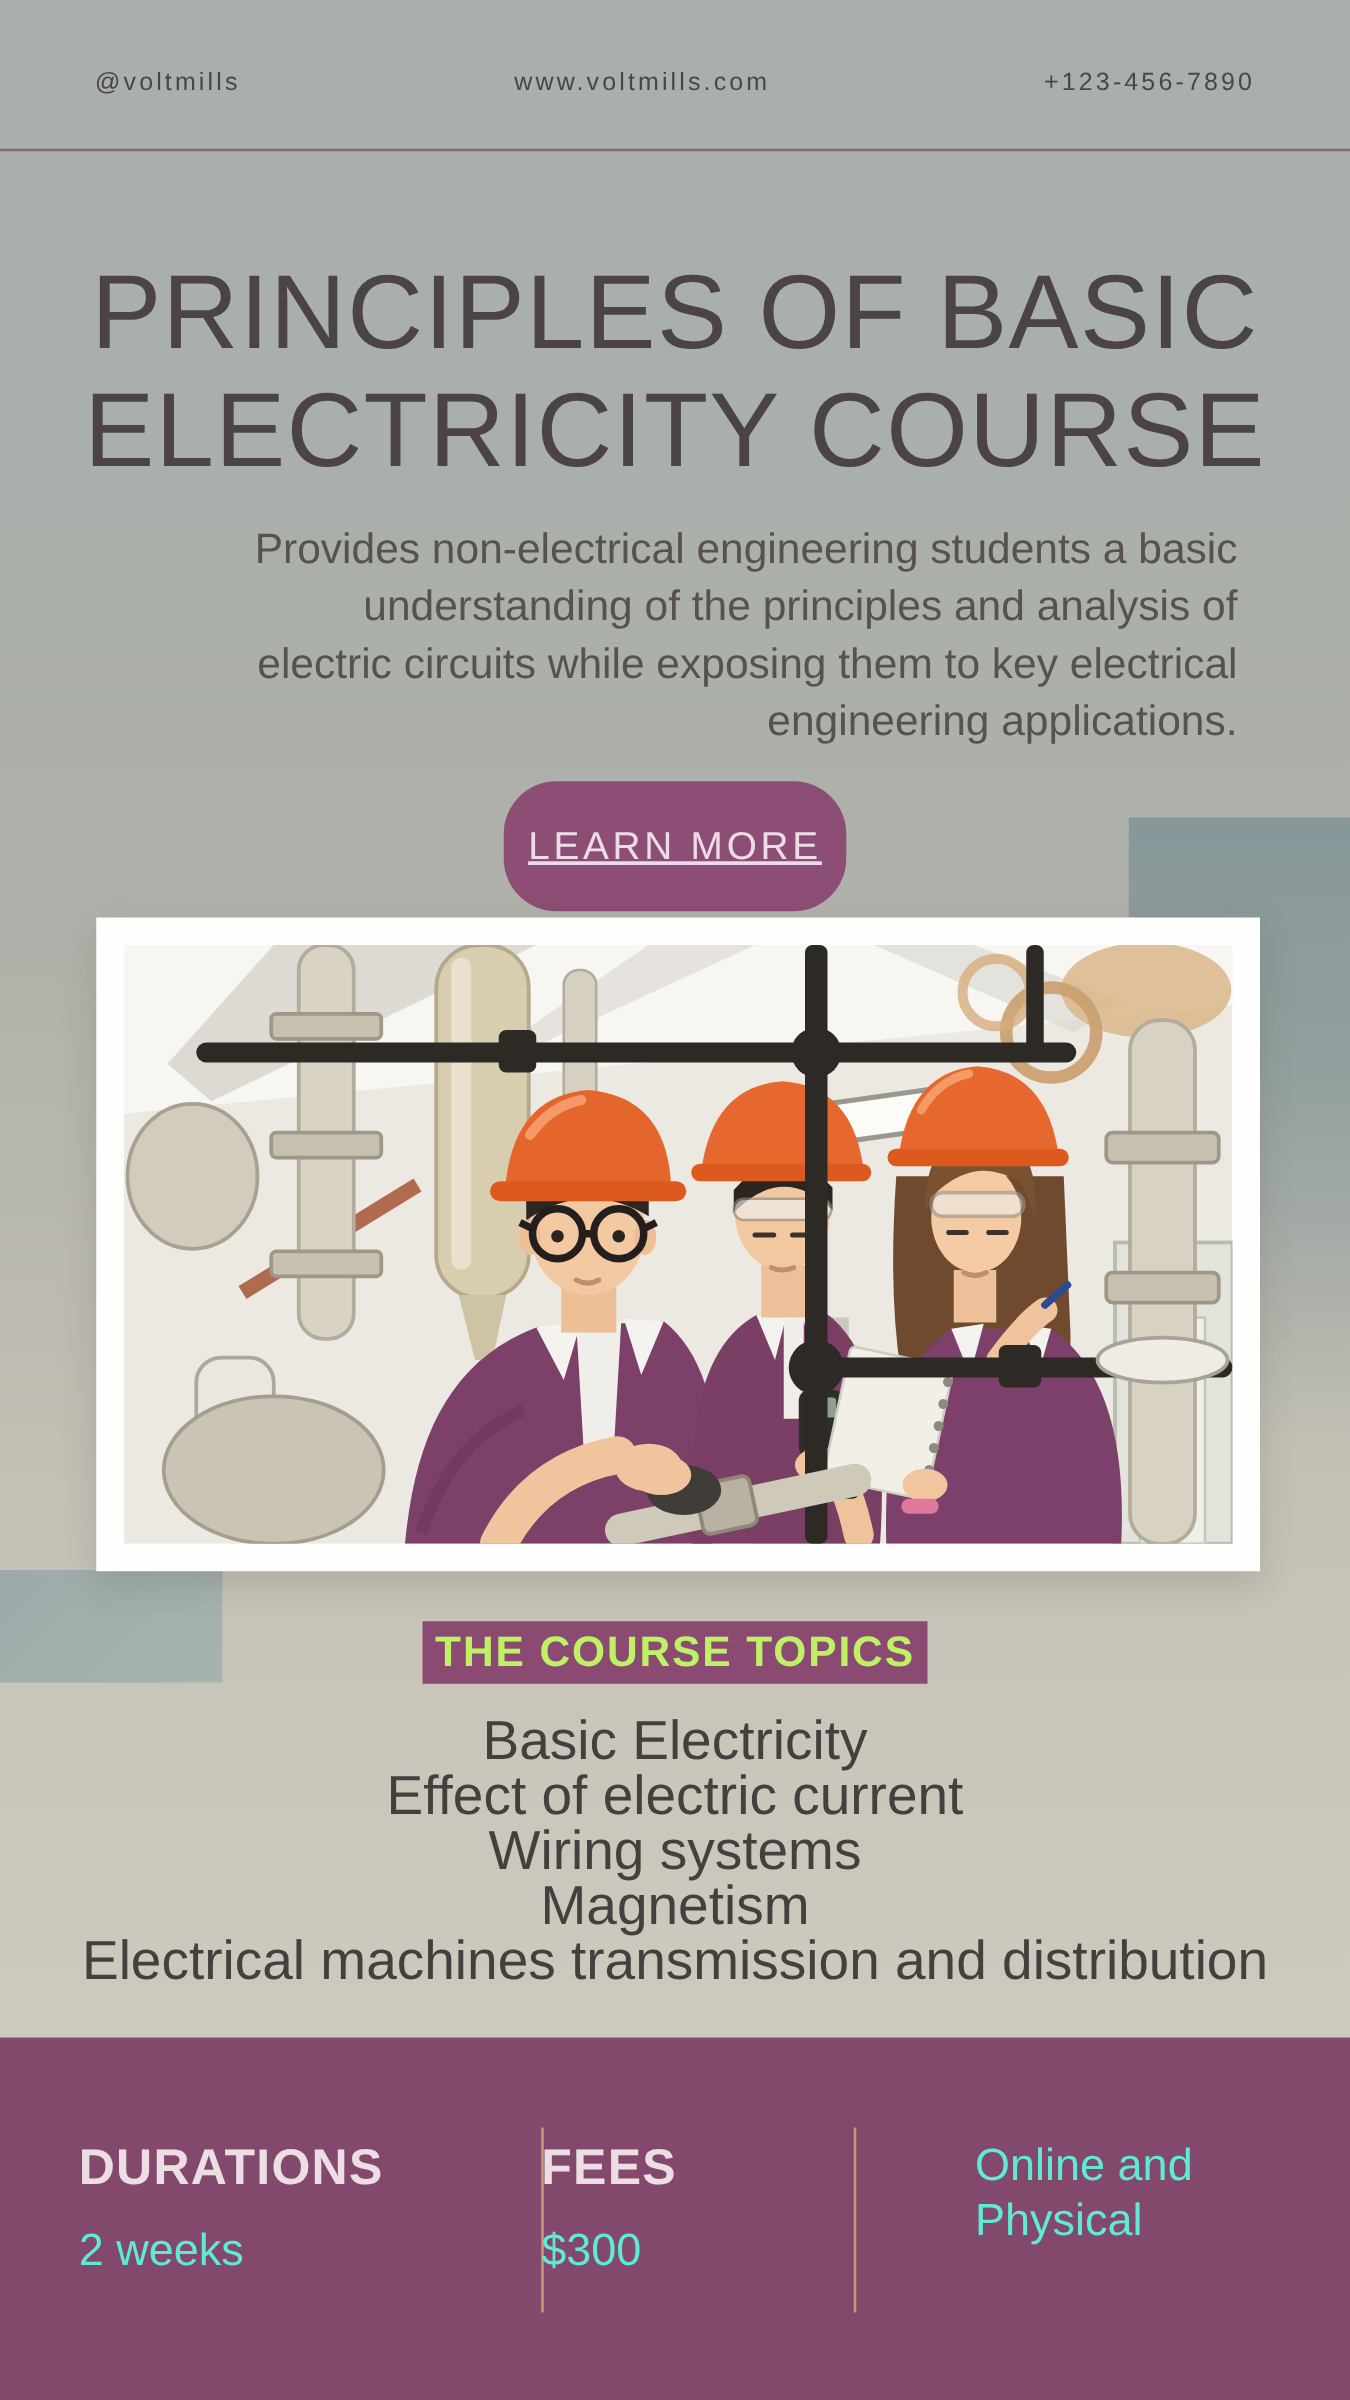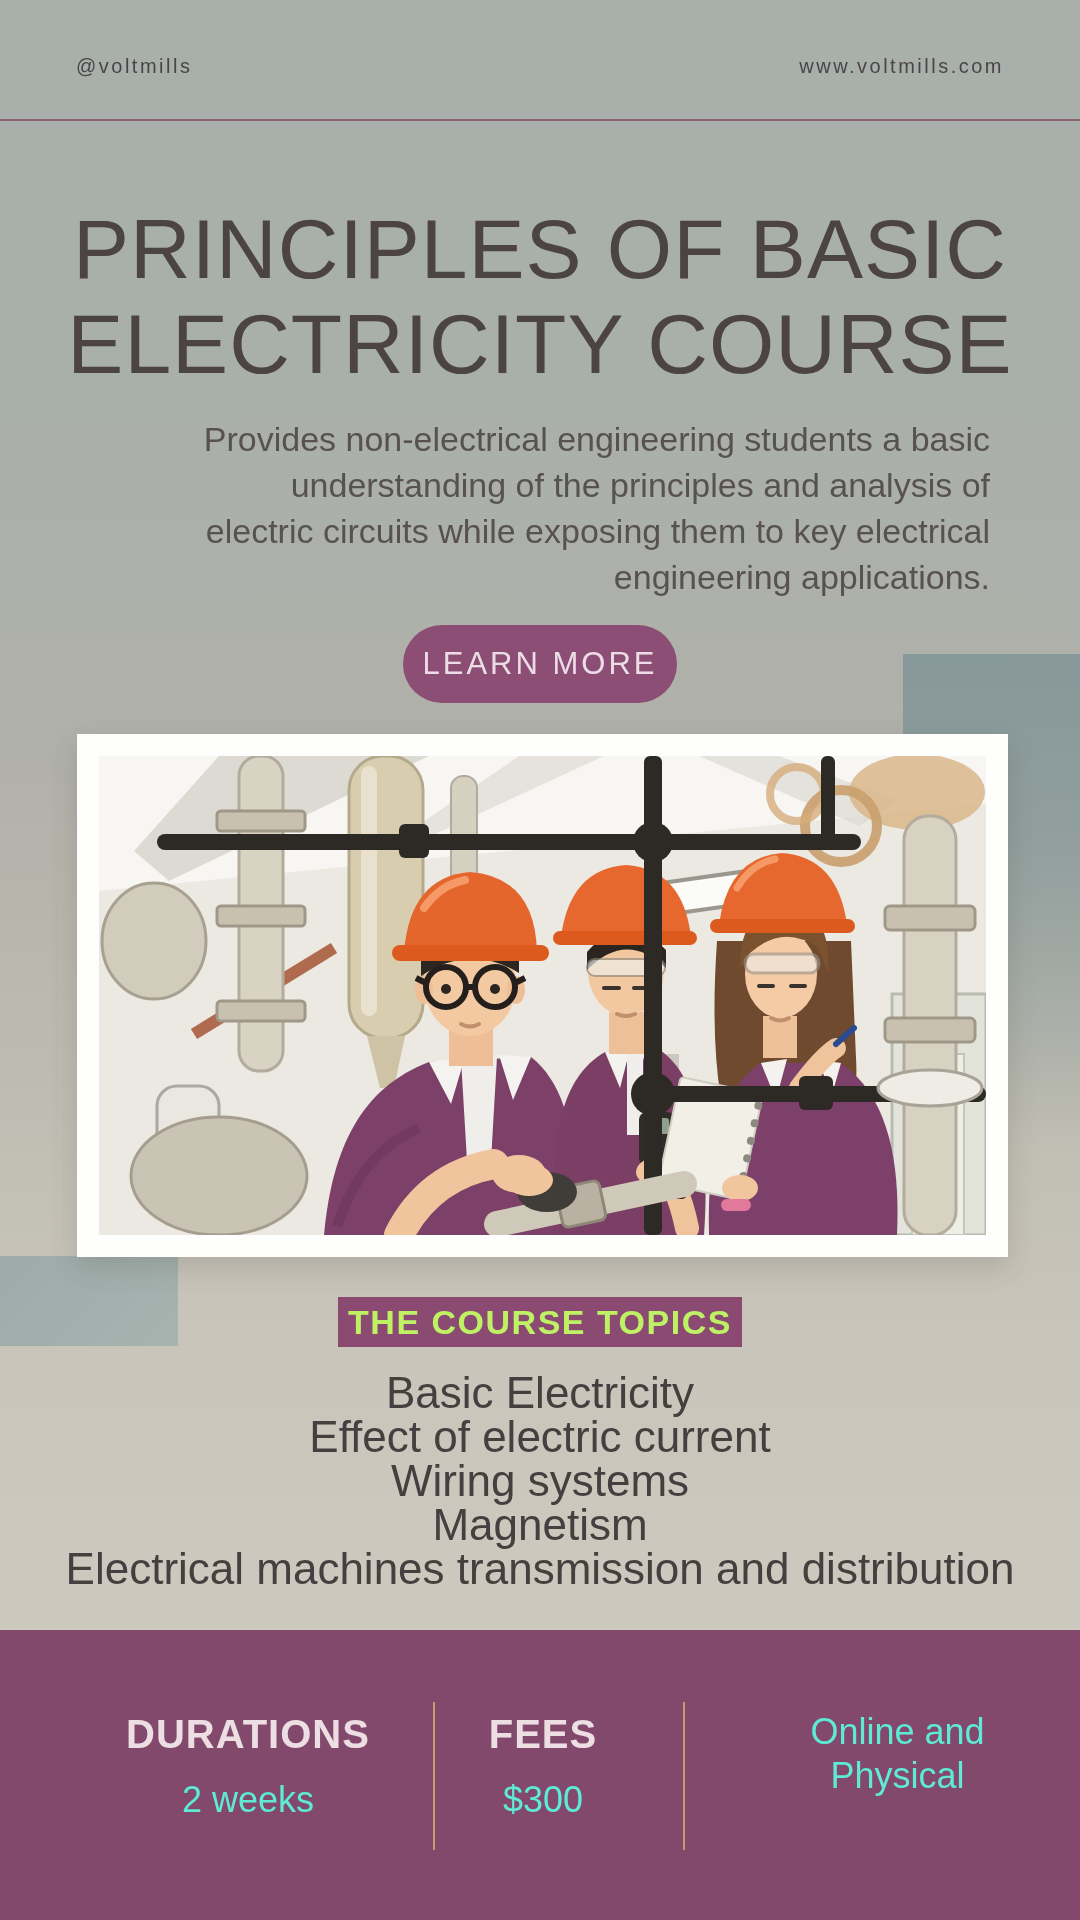--- a/index.html
+++ b/index.html
@@ -21,24 +21,24 @@
     font-size:84px;line-height:95px;color:#4b4344;letter-spacing:1px;font-weight:400;
   }
   
   .description{
     position:absolute;top:416px;left:50%;transform:translateX(-50%);
     width:900px;text-align:right;font-size:34px;line-height:46px;color:#575250;
   }
   
   .cta{
     position:absolute;top:625px;left:50%;transform:translateX(-50%);
-    width:274px;height:78px;border-radius:42px;border:none;cursor:pointer;
+    width:274px;height:104px;border-radius:42px;border:none;cursor:pointer;
     background:#8c4e74;color:#ecdce6;font-size:31px;letter-spacing:3px;
     font-family:"Liberation Sans",sans-serif;
-    display:flex;align-items:center;justify-content:center;
+    display:flex;align-items:center;justify-content:center;text-decoration:underline;
   }
   
   .deco-right{
     position:absolute;left:903px;top:654px;width:177px;height:492px;z-index:1;
     background:linear-gradient(180deg,#87989a 0%,#909e9d 35%,rgba(165,172,166,0) 100%);
   }
   .deco-left{
     position:absolute;left:0;top:1256px;width:178px;height:90px;z-index:1;
     background:linear-gradient(135deg,#9cabaa 0%,#a7b3af 100%);
   }
@@ -57,39 +57,40 @@
     font-size:34px;font-weight:700;letter-spacing:1.5px;
   }
   .topics-list{
     position:absolute;top:1371px;left:0;width:100%;text-align:center;
     font-size:44px;line-height:44px;color:#45403f;
   }
   
   .footer{
     position:absolute;left:0;top:1630px;width:1080px;height:290px;background:#82496c;z-index:2;
   }
-  .footer-col{position:absolute;top:80px;text-align:center;color:#ecdee2;}
+  .footer-col{position:absolute;top:80px;color:#ecdee2;}
   .footer-col .footer-label{font-size:40px;font-weight:700;letter-spacing:1px;line-height:48px;}
   .footer-col .footer-value{font-size:36px;line-height:44px;color:#5eead4;margin-top:20px;}
   .footer-col.col-durations{left:63px;width:370px;}
   .footer-col.col-fees{left:433px;width:220px;}
   .footer-col.col-classes{left:715px;width:365px;}
   .footer-col.col-classes .footer-value{margin-top:0;max-width:235px;margin-left:auto;margin-right:auto;}
   .footer-divider{position:absolute;top:72px;width:2px;height:148px;background:#c89a72;}
   .footer-divider.d1{left:433px;}
   .footer-divider.d2{left:683px;}
 </style>
 </head>
 <body>
 
 <div class="page">
 
   <div class="top-bar">
     <span>@voltmills</span>
     <span>www.voltmills.com</span>
+    <span>+123-456-7890</span>
   </div>
 
   <div class="title">
     <div>PRINCIPLES OF BASIC</div>
     <div>ELECTRICITY COURSE</div>
   </div>
 
   <div class="description">
     <div>Provides non-electrical engineering students a basic</div>
     <div>understanding of the principles and analysis of</div>

